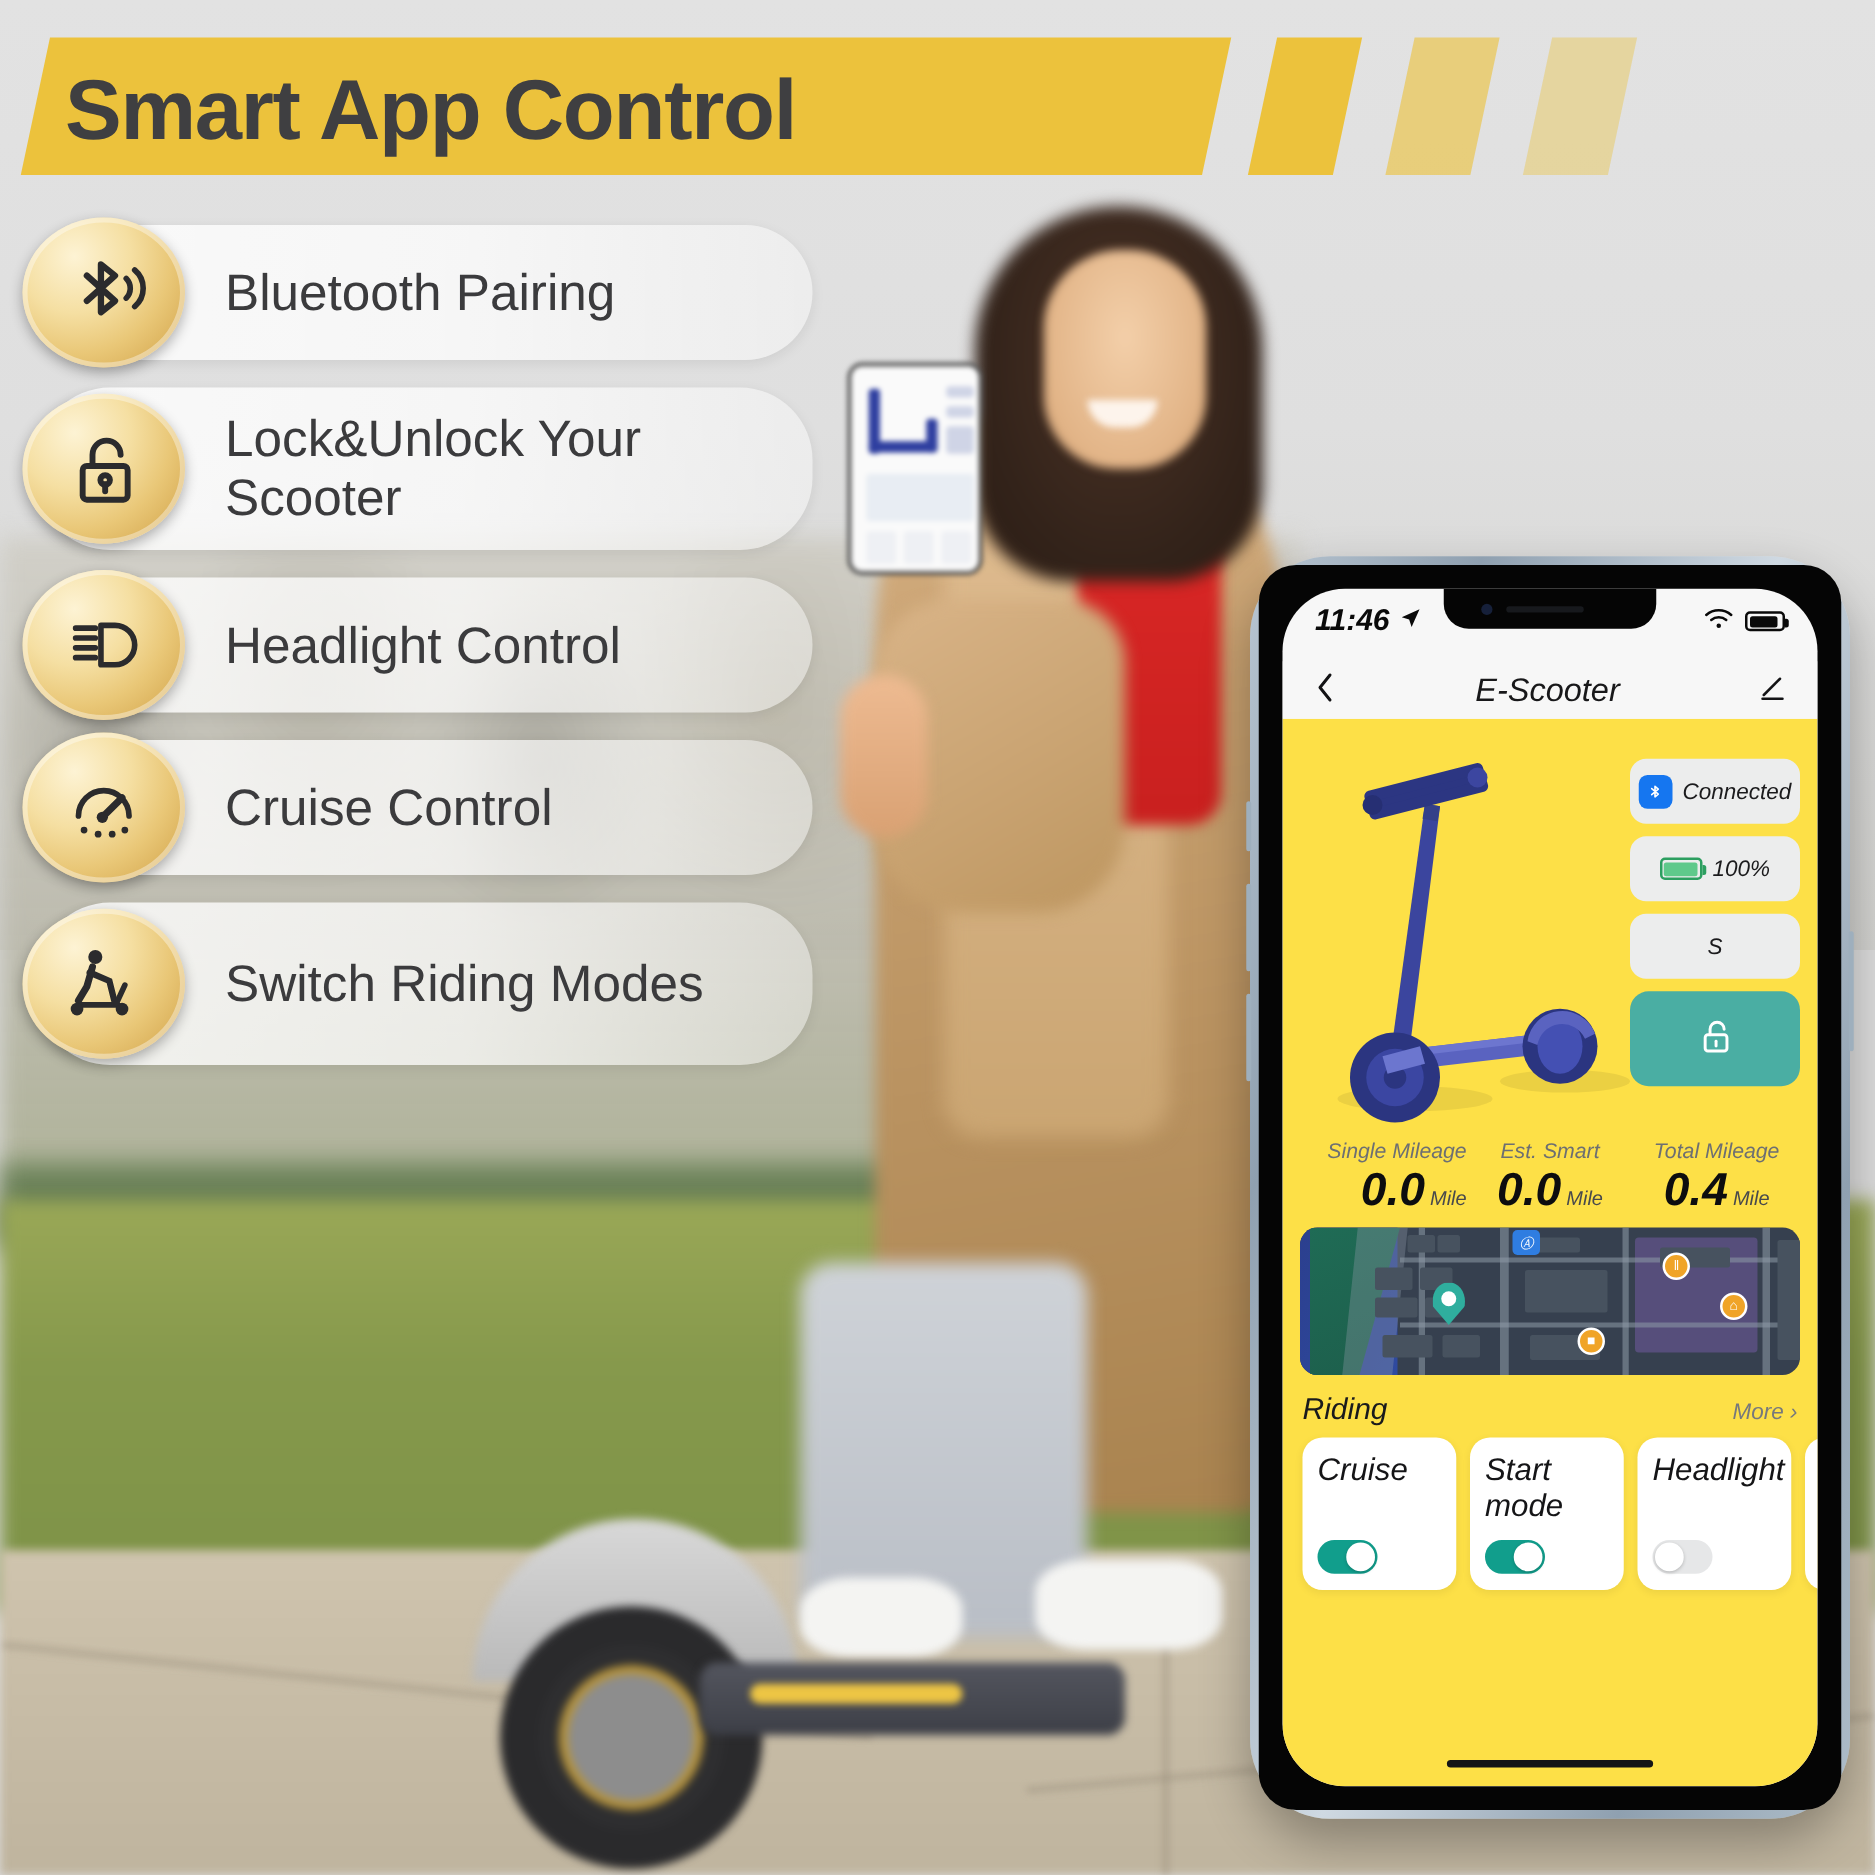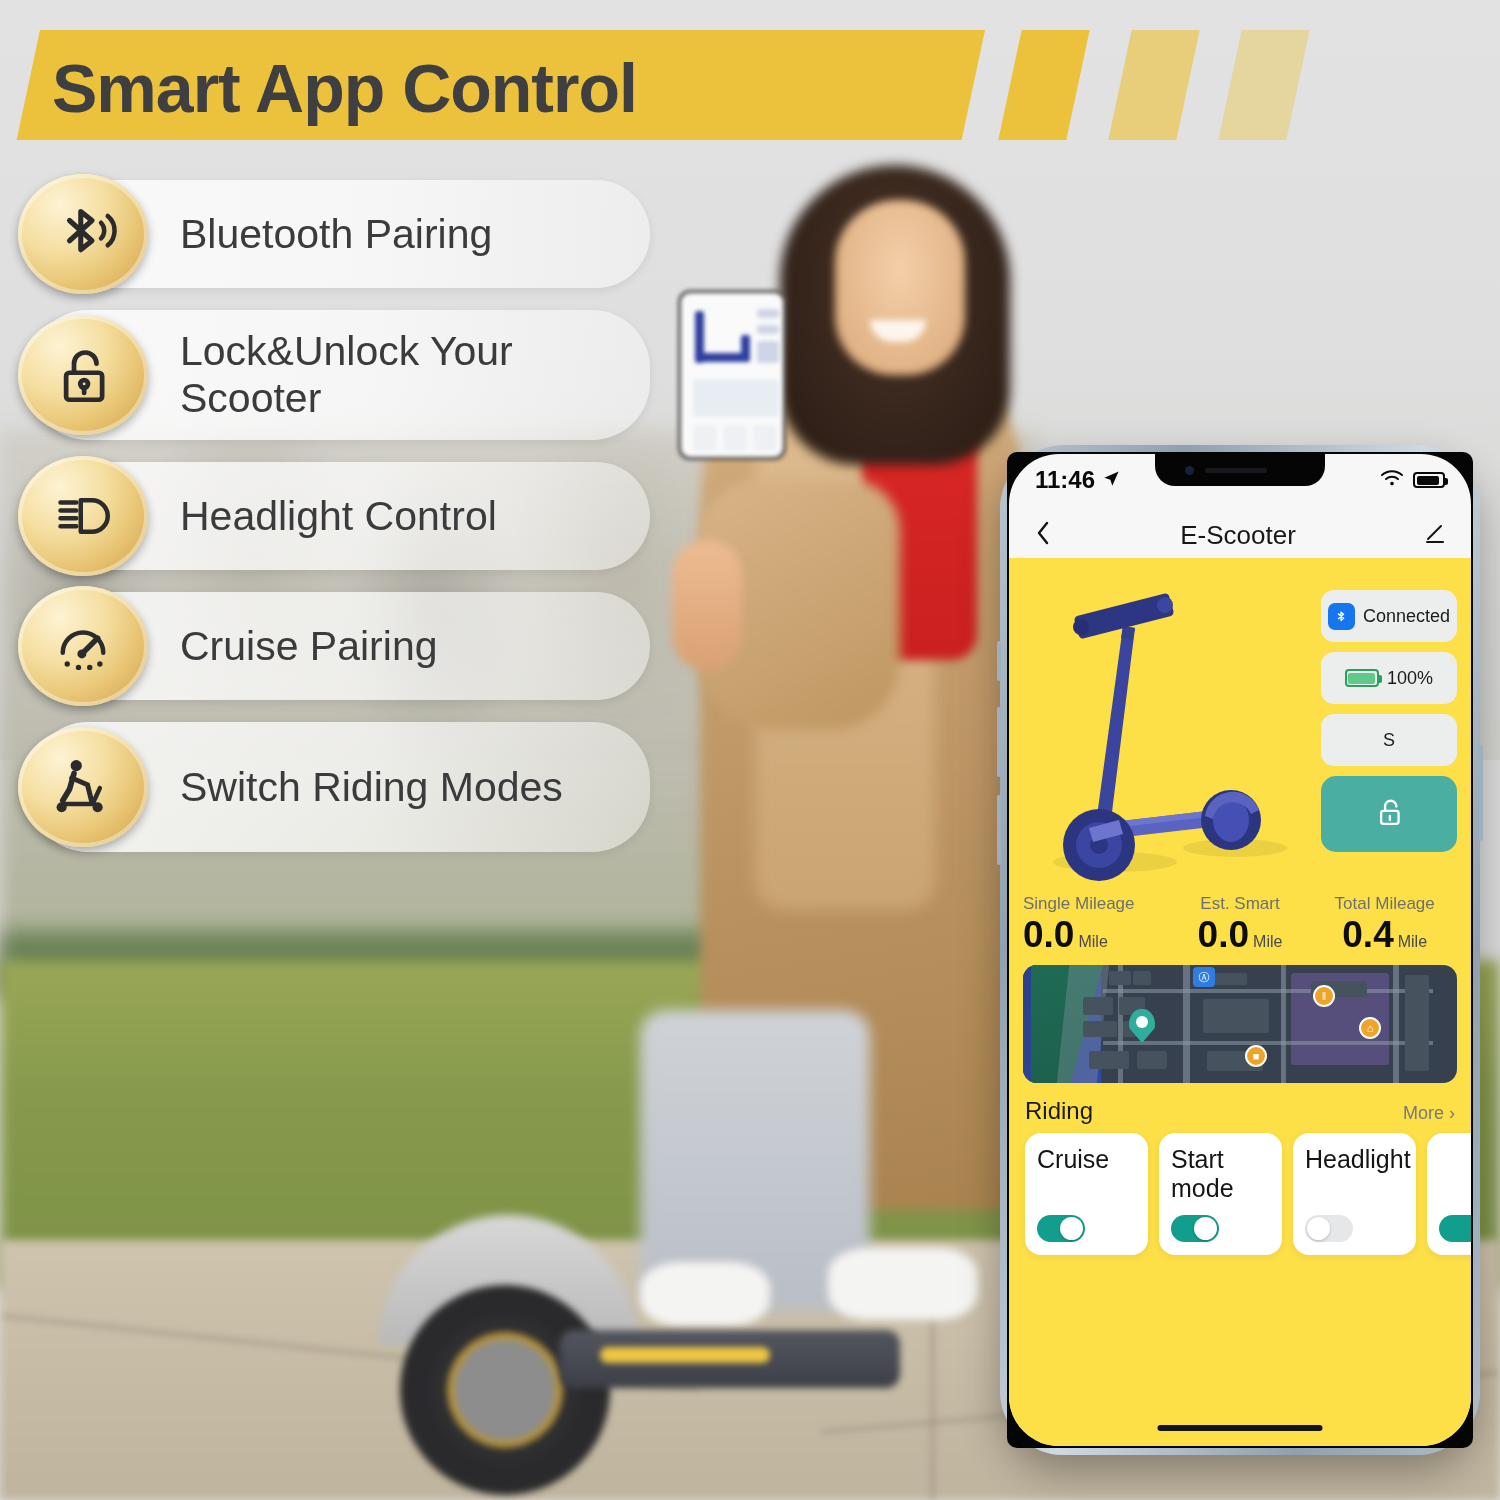--- a/index.html
+++ b/index.html
@@ -185,21 +185,21 @@
 
   
   #phone {
     position:absolute; left:1000px; top:445px; width:480px; height:1010px;
     border-radius:64px;
     background: linear-gradient(110deg,#b9c6d2 0%,#8fa0b0 22%,#cfd9e2 50%,#8fa0b0 78%,#aebdc9 100%);
     padding:7px;
     box-shadow: 0 18px 40px rgba(0,0,0,.3);
   }
   .phone-bezel {
-    width:100%; height:100%; background:#050505; border-radius:10px; padding:2px;
+    width:100%; height:100%; background:#050505; border-radius:30px; padding:19px;font-style:italic;
   }
   .phone-screen {
     width:100%; height:100%; background:#f7f7f7; border-radius:50px;
     overflow:hidden; position:relative;
   }
   .notch {
     position:absolute; left:50%; top:0; transform:translateX(-50%);
     width:170px; height:32px; background:#050505;
     border-radius:0 0 20px 20px; z-index:10;
   }
@@ -245,21 +245,21 @@
   .bat-chip { width:34px; height:18px; border:2px solid #2c9f60; border-radius:4px; position:relative; }
   .bat-chip::after { content:""; position:absolute; right:-5px; top:4px; width:3px; height:8px;
     background:#2c9f60; border-radius:0 2px 2px 0; }
   .bat-chip i { position:absolute; left:1.5px; top:1.5px; bottom:1.5px; right:1.5px;
     background:#5fc98b; border-radius:2px; display:block; }
   .chip.unlock {
     background:#4aaea3; height:76px; border-radius:15px; margin-bottom:0;
   }
 
   .stats { display:flex; padding:6px 14px 0; }
-  .stat { flex:1; text-align:left; }
+  .stat { flex:1; text-align:right; }
   .stat:nth-child(2) { text-align:center; }
   .stat:nth-child(3) { text-align:center; }
   .stat-lbl { font-size:17px; color:#6d6f72; margin-bottom:2px; }
   .stat-val { font-size:37px; font-weight:bold; color:#0d0d0f; line-height:1; }
   .stat-unit { font-size:16px; font-weight:normal; color:#48494c; margin-left:4px; }
 
   .map {
     margin:12px 14px 0; height:118px; border-radius:14px; overflow:hidden;
     position:relative; background:#36404f;
   }
@@ -411,21 +411,21 @@
       <svg viewBox="0 0 64 64" fill="none" stroke="#2b2b2d" stroke-width="4" stroke-linecap="round">
         <path d="M14 38 A18 18 0 0 1 50 38"></path>
         <path d="M45 25 L31 39" stroke-width="5"></path>
         <circle cx="31" cy="39" r="4" fill="#2b2b2d" stroke="none"></circle>
         <circle cx="18" cy="48" r="2.4" fill="#2b2b2d" stroke="none"></circle>
         <circle cx="28" cy="51" r="2.4" fill="#2b2b2d" stroke="none"></circle>
         <circle cx="38" cy="51" r="2.4" fill="#2b2b2d" stroke="none"></circle>
         <circle cx="47" cy="48" r="2.4" fill="#2b2b2d" stroke="none"></circle>
       </svg>
     </div>
-    <div class="pill-label">Cruise Pairing</div>
+    <div class="pill-label">Cruise Control</div>
   </div>
 
 
   <div class="pill tall">
     <div class="badge">
       <svg viewBox="0 0 64 64" fill="#2b2b2d" stroke="#2b2b2d">
         <circle cx="26" cy="13" r="5" stroke="none"></circle>
         <path d="M24 20 L20 34 L14 44" stroke-width="5" fill="none" stroke-linecap="round"></path>
         <path d="M22 24 L36 30 L40 46" stroke-width="4.5" fill="none" stroke-linecap="round"></path>
         <path d="M15 47 L42 47" stroke-width="4" fill="none" stroke-linecap="round"></path>

